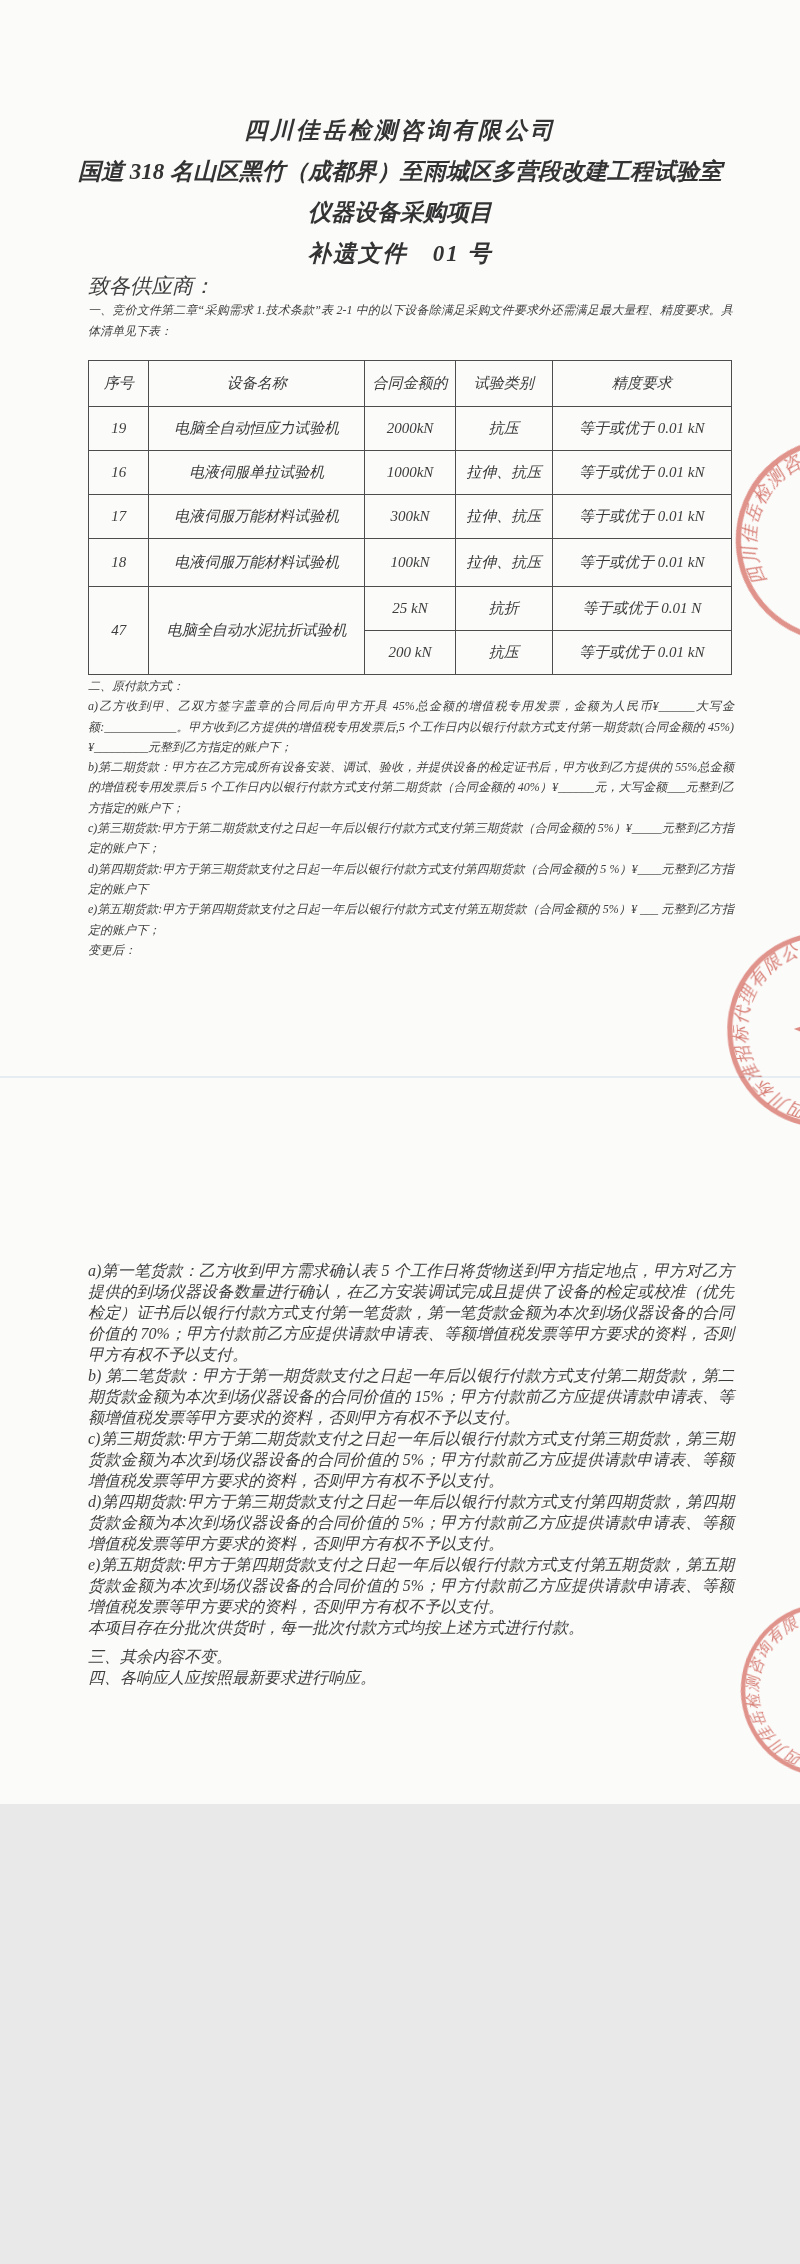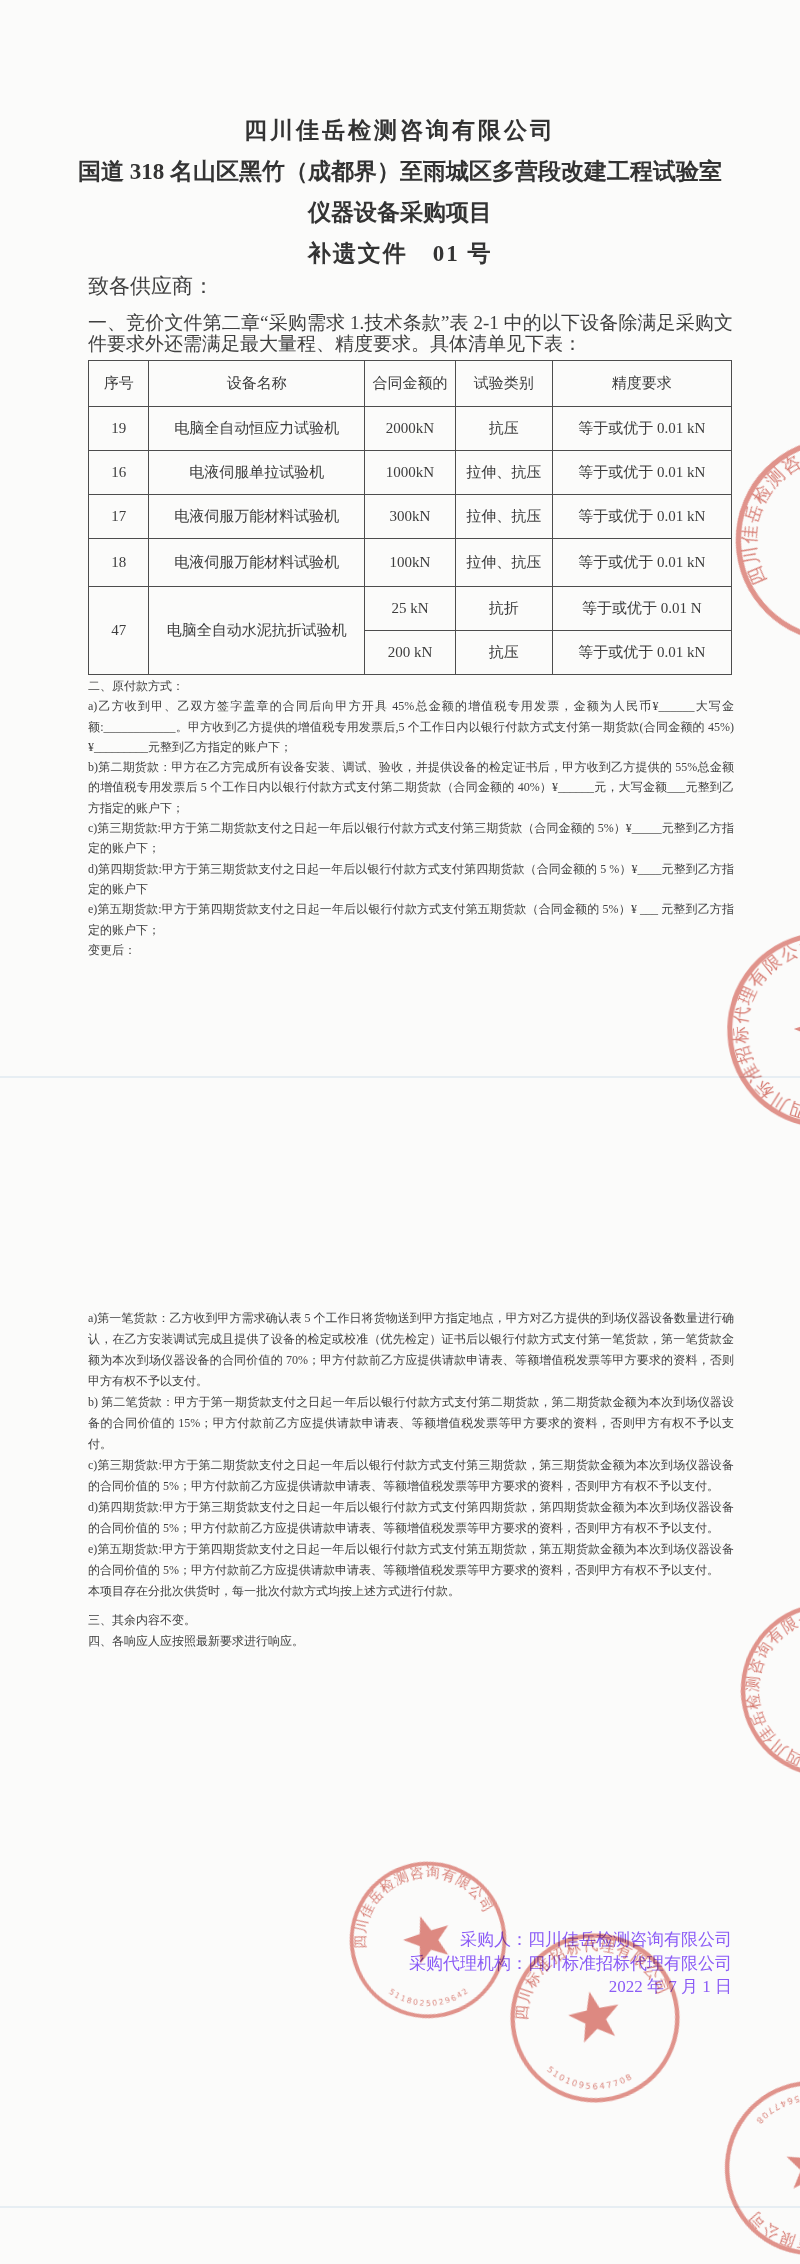--- a/index.html
+++ b/index.html
@@ -1,41 +1,42 @@
 <!DOCTYPE html>
 <html><head>
 <meta charset="utf-8">
 <style>
   html,body{margin:0;padding:0;background:#e9e9e9;}
   .page{
-    position:relative;width:800px;height:2264px;margin:0 auto;
+    position:relative;width:800px;height:1804px;margin:0 auto;
     background:#fbfbfa;overflow:hidden;
     font-family:"Liberation Serif","DejaVu Serif",serif;
     color:#3f3f3f;
+    font-style:italic;
   }
   
   .doc-header{position:absolute;top:110px;left:0;width:800px;text-align:center;}
   .doc-header .t{font-weight:bold;color:#333;margin:0;line-height:41px;font-size:23px;}
   .doc-header .t1{letter-spacing:3px;}
   .doc-header .t4{letter-spacing:2px;}
   
   .salutation{position:absolute;top:272px;left:88px;font-size:21px;}
-  .sec1-intro{position:absolute;top:312px;left:88px;width:645px;font-size:19px;line-height:21px;text-align:justify;}
+  .sec1-intro{position:absolute;top:300px;left:88px;width:645px;font-size:12px;line-height:21px;text-align:justify;}
   
   table.equip{position:absolute;top:360px;left:88px;width:644px;border-collapse:collapse;table-layout:fixed;border-radius:15px;}
   table.equip td,table.equip th{
     border:1.5px solid #4d4d4d;font-size:15px;font-weight:normal;
     text-align:center;vertical-align:middle;padding:2px 3px;color:#3c3c3c;
   }
   .col-no{width:60px;}.col-name{width:214px;}.col-range{width:90px;}.col-cat{width:96px;}.col-prec{width:178px;}
   tr.hdr{height:46px;} tr.r{height:44px;} tr.r18{height:48px;}
   
   .sec2{position:absolute;top:676px;left:88px;width:646px;font-size:12px;line-height:20.3px;}
   .sec2 p{margin:0;text-align:justify;}
-  .sec-new{position:absolute;top:1308px;left:88px;width:646px;font-size:12px;line-height:21px;}
+  .sec-new{position:absolute;top:1260px;left:88px;width:646px;font-size:16px;line-height:21px;}
   .sec-new p{margin:0;text-align:justify;}
   .sec-new p.gap{margin-top:8px;}
   
   .footer{position:absolute;top:1916px;right:68px;text-align:right;font-size:17px;line-height:23.5px;color:#8b5cf6;margin-top:12px;}
   
   .scanline{position:absolute;left:0;width:800px;height:2px;background:rgba(185,210,230,0.30);}
   
   .stamp{position:absolute;mix-blend-mode:multiply;opacity:.88;filter:blur(.3px);pointer-events:none;}
   .stamp svg{width:100%;height:100%;display:block;}
   .stamp .ring{fill:none;stroke:#d4564b;stroke-width:5.5;opacity:.72;}

